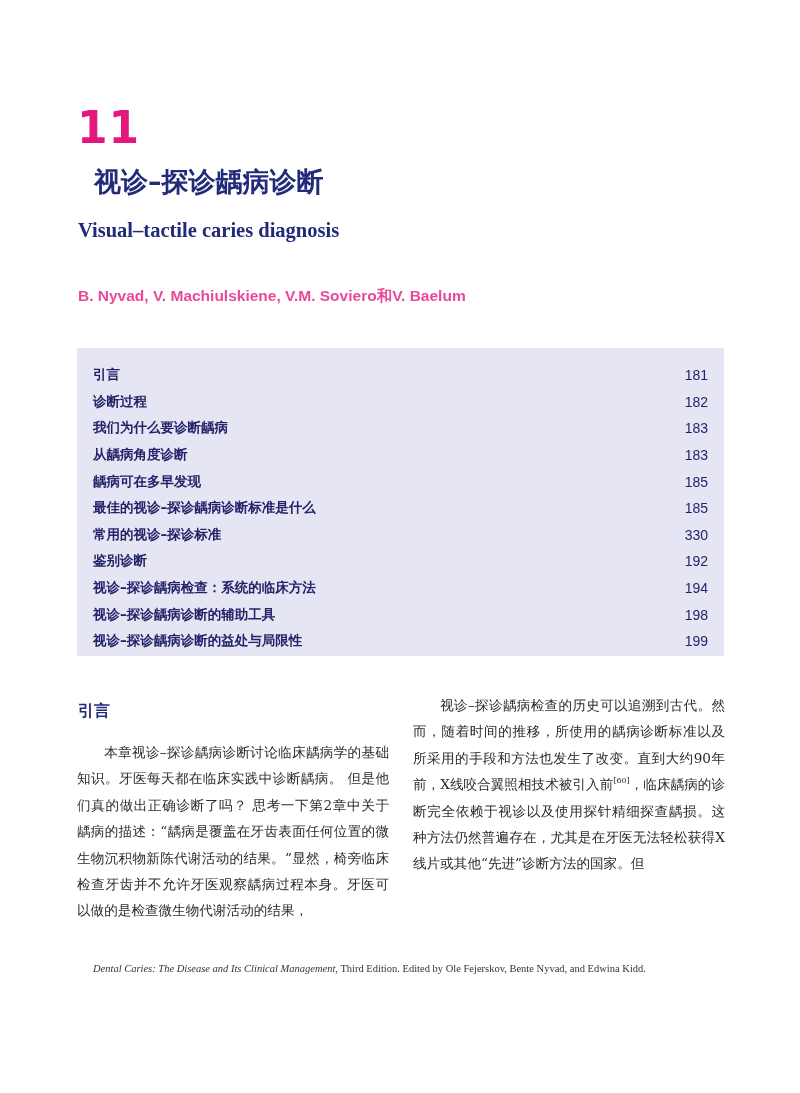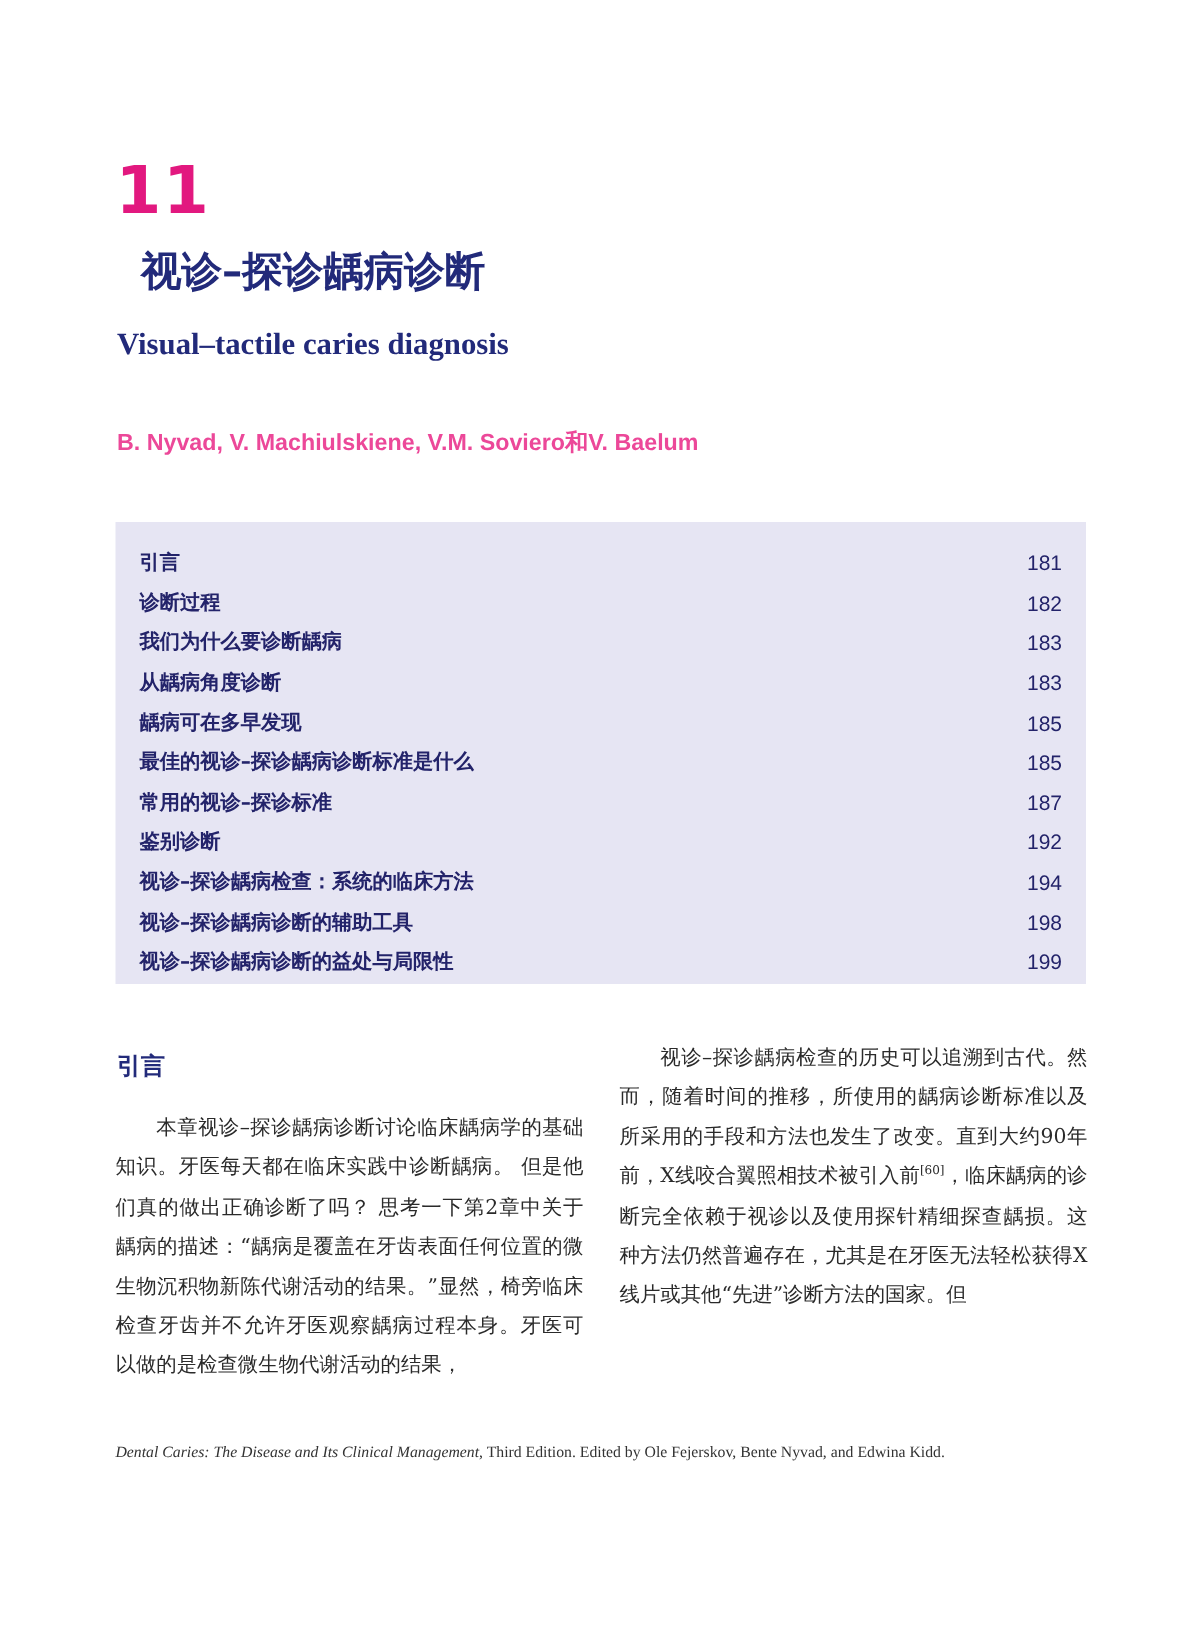--- a/index.html
+++ b/index.html
@@ -57,21 +57,21 @@
   .col p { margin: 0; }
   .col .indent { text-indent: 2em; }
   .col-left { left: 77px; top: 739px; }
   .col-right { left: 413px; top: 692px; }
   sup { font-size: 8px; line-height: 0; vertical-align: super; }
 
   .footer {
     position: absolute; left: 77px; top: 961px;
     font-family: "Liberation Serif", serif; font-size: 10.5px; line-height: 15px; color: #333;
   }
-  .footer em { font-style: italic; }
+  .footer em { font-style: italic; margin-left: 16px; }
 </style>
 </head>
 <body>
 
 <div class="page">
 
   <div class="chapter-number">11</div>
   <div class="title-zh">视诊–探诊龋病诊断</div>
   <div class="title-en">Visual–tactile caries diagnosis</div>
   <div class="authors">B. Nyvad, V. Machiulskiene, V.M. Soviero和V. Baelum</div>
@@ -97,21 +97,21 @@
       <div class="toc-row">
           <span class="label">龋病可在多早发现</span>
           <span class="pg">185</span>
         </div>
       <div class="toc-row">
           <span class="label">最佳的视诊–探诊龋病诊断标准是什么</span>
           <span class="pg">185</span>
         </div>
       <div class="toc-row">
           <span class="label">常用的视诊–探诊标准</span>
-          <span class="pg">187</span>
+          <span class="pg">330</span>
         </div>
       <div class="toc-row">
           <span class="label">鉴别诊断</span>
           <span class="pg">192</span>
         </div>
       <div class="toc-row">
           <span class="label">视诊–探诊龋病检查：系统的临床方法</span>
           <span class="pg">194</span>
         </div>
       <div class="toc-row">

